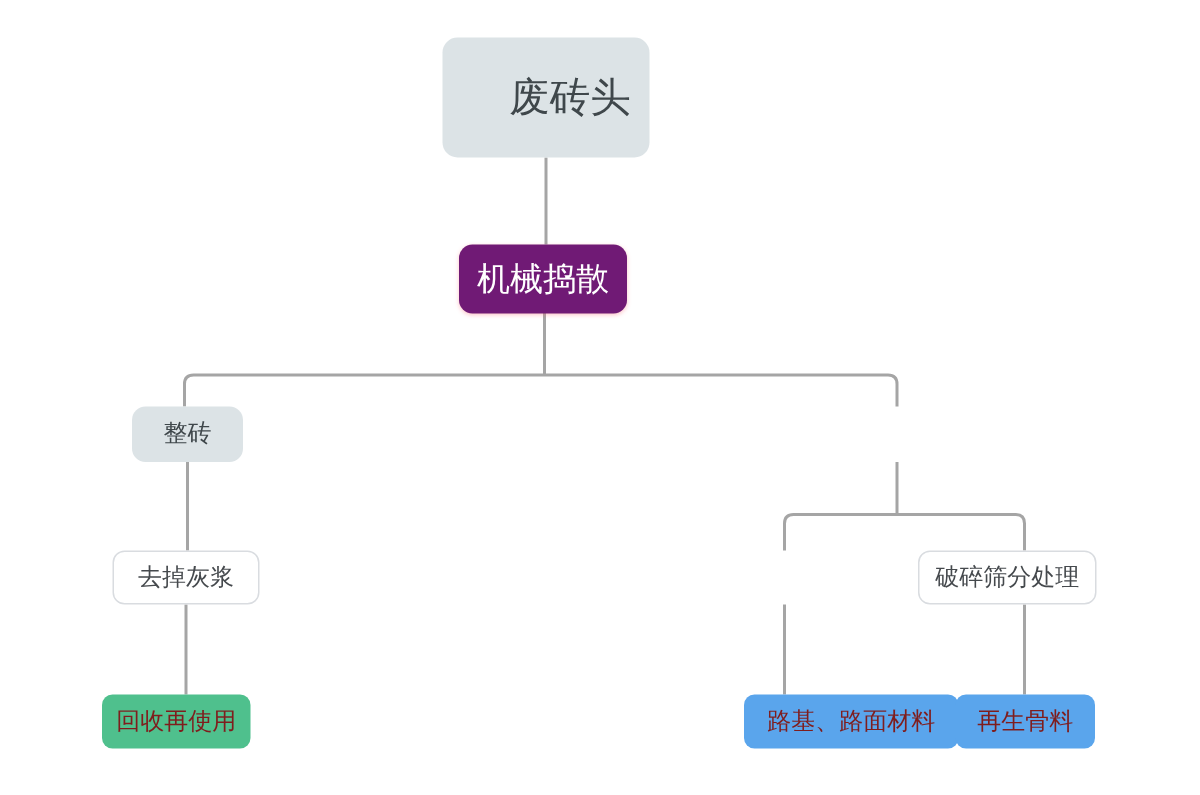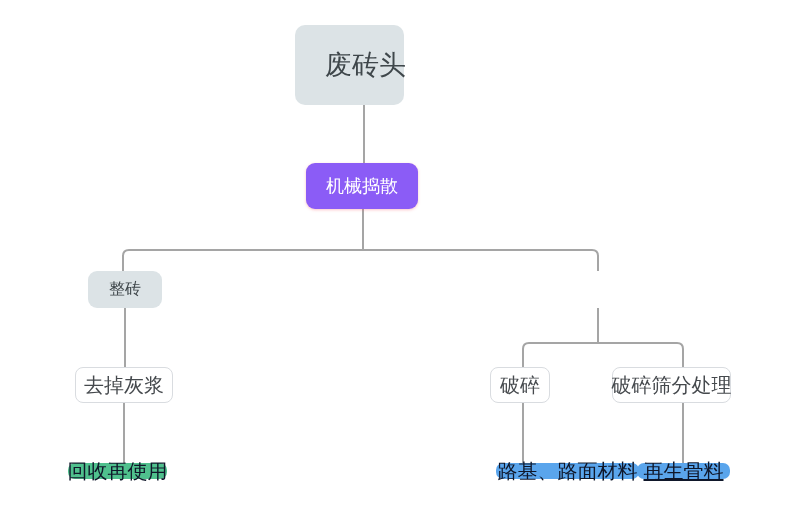--- a/index.html
+++ b/index.html
@@ -28,75 +28,74 @@
     display: flex;
     align-items: center;
     justify-content: center;
     box-sizing: border-box;
     white-space: nowrap;
     cursor: pointer;
     user-select: none;
   }
   .node-root {
     left: 295px; top: 25px;
-    width: 109px; height: 80px;
+    width: 138px; height: 80px;
     background: #dce3e6;
     border-radius: 10px;
     font-size: 27px;
     color: #3f474b;
     padding-left: 32px;
   }
   .node-process {
     left: 306px; top: 163px;
     width: 112px; height: 46px;
-    background: #8b5cf6;
+    background: #701a75;
     border-radius: 9px;
-    font-size: 18px;
+    font-size: 22px;
     color: #ffffff;
     box-shadow: 0 1px 3px rgba(250, 85, 96, 0.35);
   }
   .node-branch {
     background: #dce3e6;
     border-radius: 9px;
     font-size: 16px;
     color: #3f474b;
     height: 37px;
   }
   .node-whole-brick  { left: 88px;  top: 271px; width: 74px; }
   .node-broken-brick { left: 560px; top: 271px; width: 75px; }
   .node-plain {
     background: #ffffff;
     border: 1px solid #d9dce0;
     border-radius: 8px;
-    font-size: 20px;
+    font-size: 16px;
     color: #45494d;
     height: 36px;
   }
   .node-remove-mortar { left: 75px;  top: 367px; width: 98px; }
   .node-crush        { left: 490px; top: 367px; width: 60px; }
   .node-crush-screen { left: 612px; top: 367px; width: 119px; }
   .node-result {
     border-radius: 7px;
-    font-size: 20px;
-    color: #0f172a;
-    height: 16px;
+    font-size: 16px;
+    color: #7f1d1d;
+    height: 36px;
   }
   .node-reuse {
     left: 68px; top: 463px; width: 99px;
     background: #4fc08d;
   }
   .node-road {
     left: 452px; top: 463px; width: 143px;
     background: #5aa5ec;
     margin-left: 44px;
   }
   .node-aggregate {
     left: 637px; top: 463px; width: 93px;
     background: #5aa5ec;
-    text-decoration: underline;
   }
 </style>
 </head>
 <body>
 
 <div class="canvas">
 
   <svg class="connectors" viewBox="0 0 800 530" xmlns="http://www.w3.org/2000/svg">
     <g stroke="#a5a5a5" stroke-width="2" fill="none">
       <path d="M364 105 V163"></path>
@@ -113,21 +112,20 @@
 
   <div class="node node-root">废砖头</div>
 
   <div class="node node-process">机械捣散</div>
 
   <div class="node node-branch node-whole-brick">整砖</div>
 
 
   <div class="node node-plain node-remove-mortar">去掉灰浆</div>
 
-  <div class="node node-plain node-crush">破碎</div>
 
   <div class="node node-plain node-crush-screen">破碎筛分处理</div>
 
   <div class="node node-result node-reuse">回收再使用</div>
 
   <div class="node node-result node-road">路基、路面材料</div>
 
   <div class="node node-result node-aggregate">再生骨料</div>
 
 </div>

